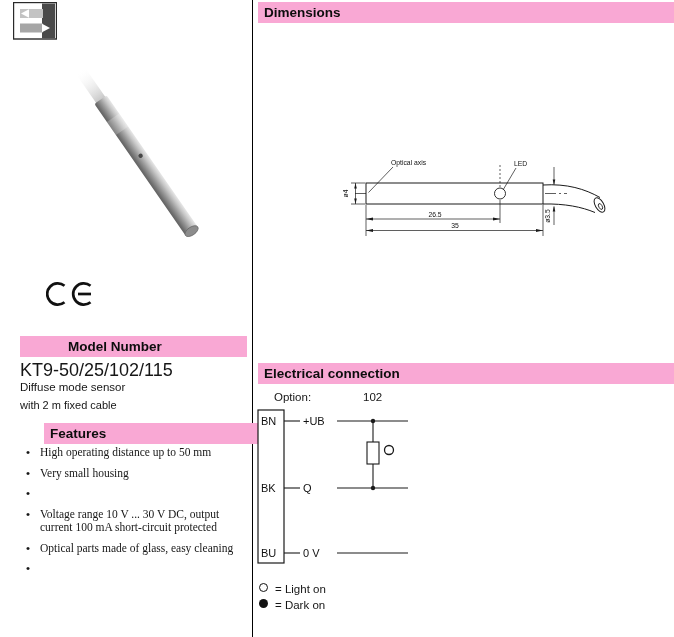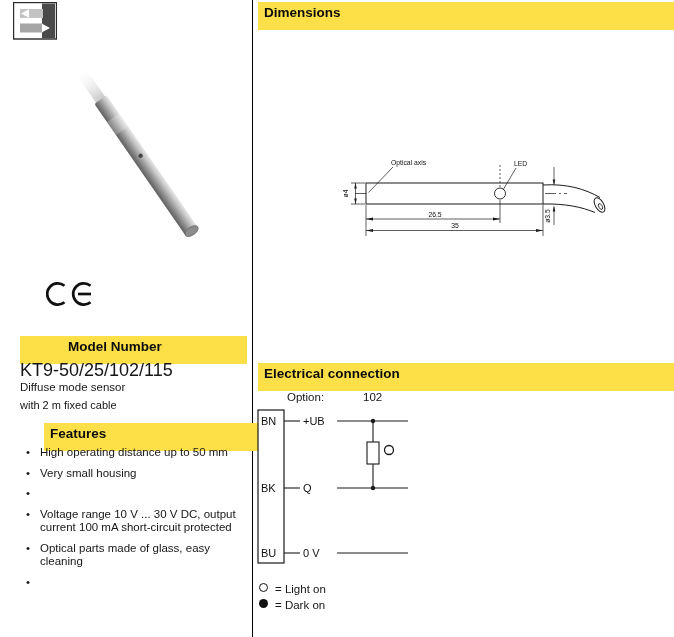--- a/index.html
+++ b/index.html
@@ -4,43 +4,43 @@
 <style>
   html,body{margin:0;padding:0;}
   body{
     width:674px;height:637px;position:relative;background:#ffffff;
     font-family:"Liberation Sans",sans-serif;color:#161616;overflow:hidden;
   }
   .abs{position:absolute;}
   
   .divider{left:252px;top:0;width:1px;height:637px;background:#000;}
   
-  .secbar{background:#fde047;height:28px;line-height:21px;font-weight:bold;
+  .secbar{background:#f9a8d4;height:21px;line-height:21px;font-weight:bold;
     font-size:13.5px;padding-left:6px;box-sizing:border-box;color:#0d0d0d;}
   .secbar.left-col{left:20px;width:227px;}
   .secbar.right-col{left:258px;width:416px;}
   
   .logo{left:13px;top:2px;}
   
   .photo{left:55px;top:58px;}
   
   .ce{left:46px;top:280px;}
   .sr{position:absolute;width:1px;height:1px;overflow:hidden;clip:rect(0 0 0 0);}
   
   .model-number{left:20px;top:360px;font-size:18px;font-weight:normal;}
   .model-desc1{left:20px;top:381px;font-size:11.5px;}
   .model-desc2{left:20px;top:399px;font-size:11px;}
   
   .features{left:20px;top:446px;width:228px;margin:0;padding:0;list-style:none;}
   .features li{display:flex;margin:0 0 7px 0;font-size:11.5px;line-height:13.5px;}
   .features .bullet{width:14px;flex:0 0 14px;text-align:left;padding-left:6px;
     font-size:11.5px;}
-  .features .ftext{width:205px;}
-  
-  .opt-label{left:287px;top:391px;font-size:11.5px;}
+  .features .ftext{width:205px;font-family:Liberation Serif, serif;}
+  
+  .opt-label{left:274px;top:391px;font-size:11.5px;}
   .opt-value{left:363px;top:391px;font-size:11.5px;}
   .elec-svg{left:255px;top:406px;}
   .dim-svg{left:335px;top:140px;}
   
   .legend{left:259px;top:583px;}
   .legend .row{display:flex;align-items:flex-start;height:15px;margin-bottom:1px;}
   .legend .sym{width:9px;height:9px;border-radius:50%;margin-right:7px;
     box-sizing:border-box;}
   .legend .sym.light{border:1.6px solid #111;background:#fff;}
   .legend .sym.dark{background:#111;}

